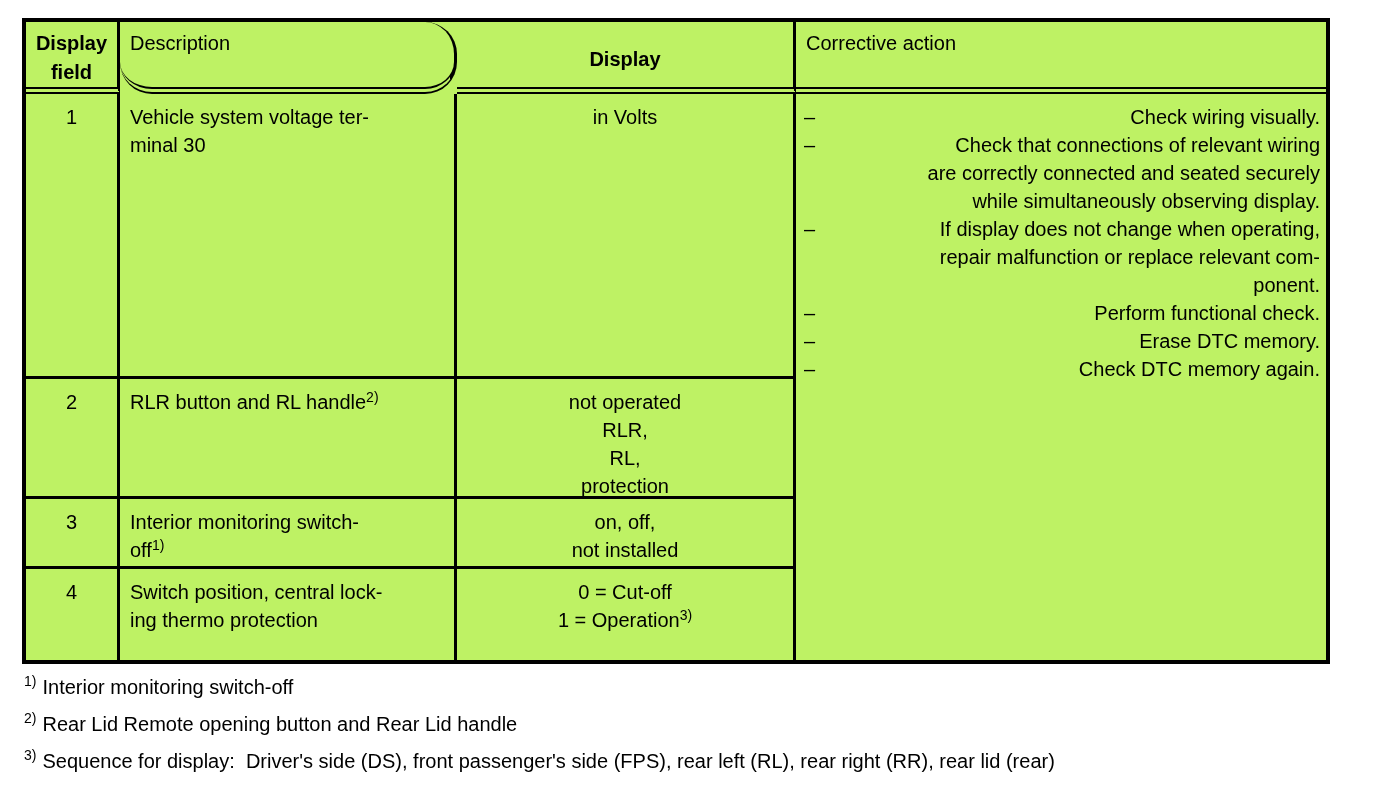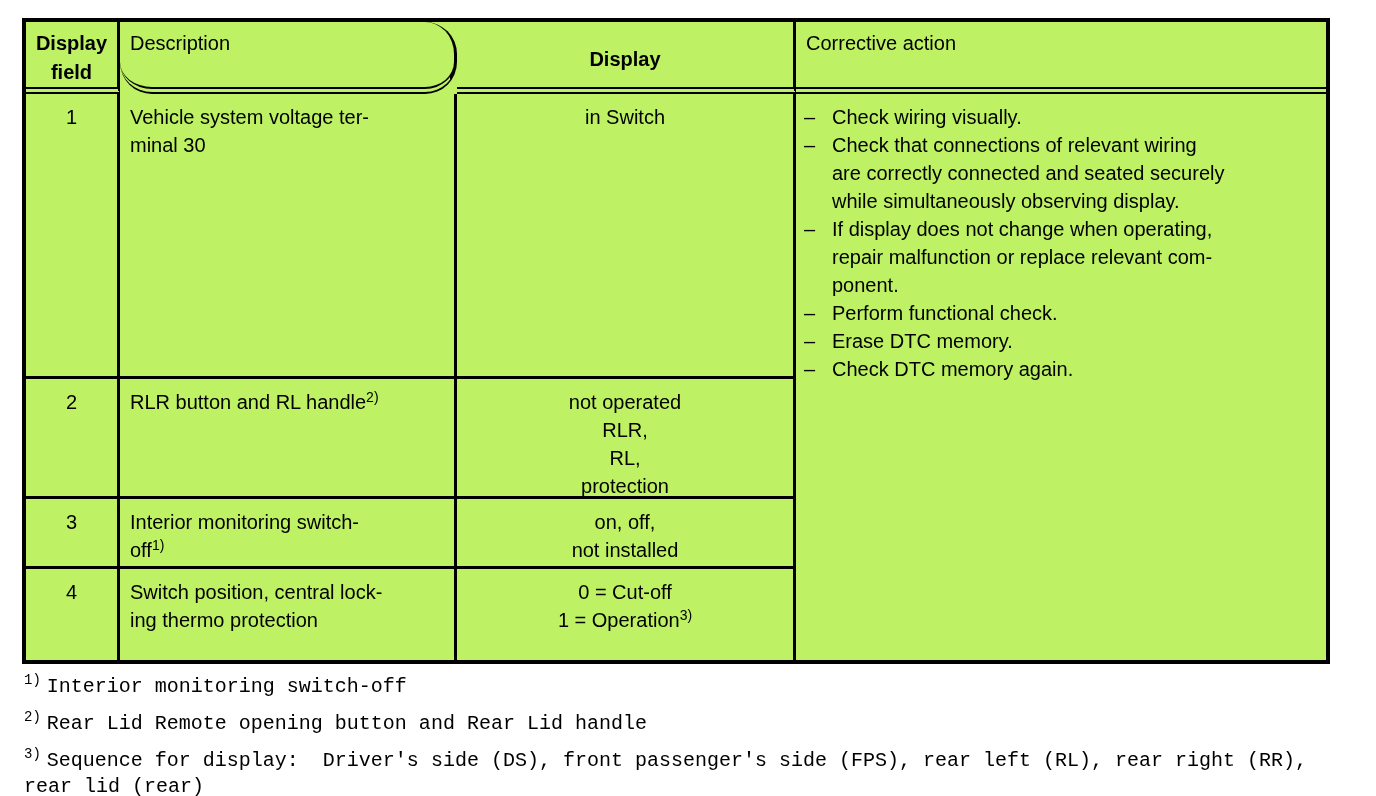--- a/index.html
+++ b/index.html
@@ -42,45 +42,45 @@
   .r2 { grid-row: 2; } .r3 { grid-row: 3; } .r4 { grid-row: 4; } .r5 { grid-row: 5; }
   .c1 { grid-column: 1; } .c2 { grid-column: 2; } .c3 { grid-column: 3; }
 
   .corrcell {
     grid-row: 2 / span 4; grid-column: 4;
     padding: 9px 6px 0 8px;
   }
   .citem { display: flex; }
   .cdash { flex: none; width: 28px; }
   .cdash::before { content: "\2013"; }
-  .ctext { flex: 1; white-space: pre-line; }
+  .ctext { flex: 1; white-space: pre-line; text-align: right; }
 
   sup { font-size: 14px; line-height: 0; vertical-align: 7px; }
 
   .footnotes { position: absolute; left: 24px; top: 674px; width: 1330px; font-size: 20px; line-height: 26px; }
-  .footnote { margin-bottom: 11px; white-space: pre-wrap; font-family: Liberation Mono, monospace; }
+  .footnote { margin-bottom: 11px; white-space: pre-wrap; }
   .footnote sup { margin-right: 6px; vertical-align: 8px; }
 </style>
 </head>
 <body>
 
 <div class="page">
 
   <div class="tbl">
 
     <div class="cell hdr hdr-c1 vline">Display field</div>
     <div class="cell hdr hdr-c2 vline">Description</div>
     <div class="cell hdr hdr-c3 vline">Display</div>
     <div class="cell hdr hdr-c4">Corrective action</div>
 
     <div class="cell r2 c1 vline hline fieldcell">1</div>
     <div class="cell r2 c2 vline hline desccell"><span class="desctext">Vehicle system voltage ter-
 minal 30</span></div>
     <div class="cell r2 c3 vline hline dispcell">
-      <div>in Switch</div>
+      <div>in Volts</div>
     </div>
 
     <div class="cell r3 c1 vline hline fieldcell">2</div>
     <div class="cell r3 c2 vline hline desccell"><span class="desctext">RLR button and RL handle</span><sup>2)</sup></div>
     <div class="cell r3 c3 vline hline dispcell">
       <div>not operated</div>
       <div>RLR,</div>
       <div>RL,</div>
       <div>protection</div>
     </div>

